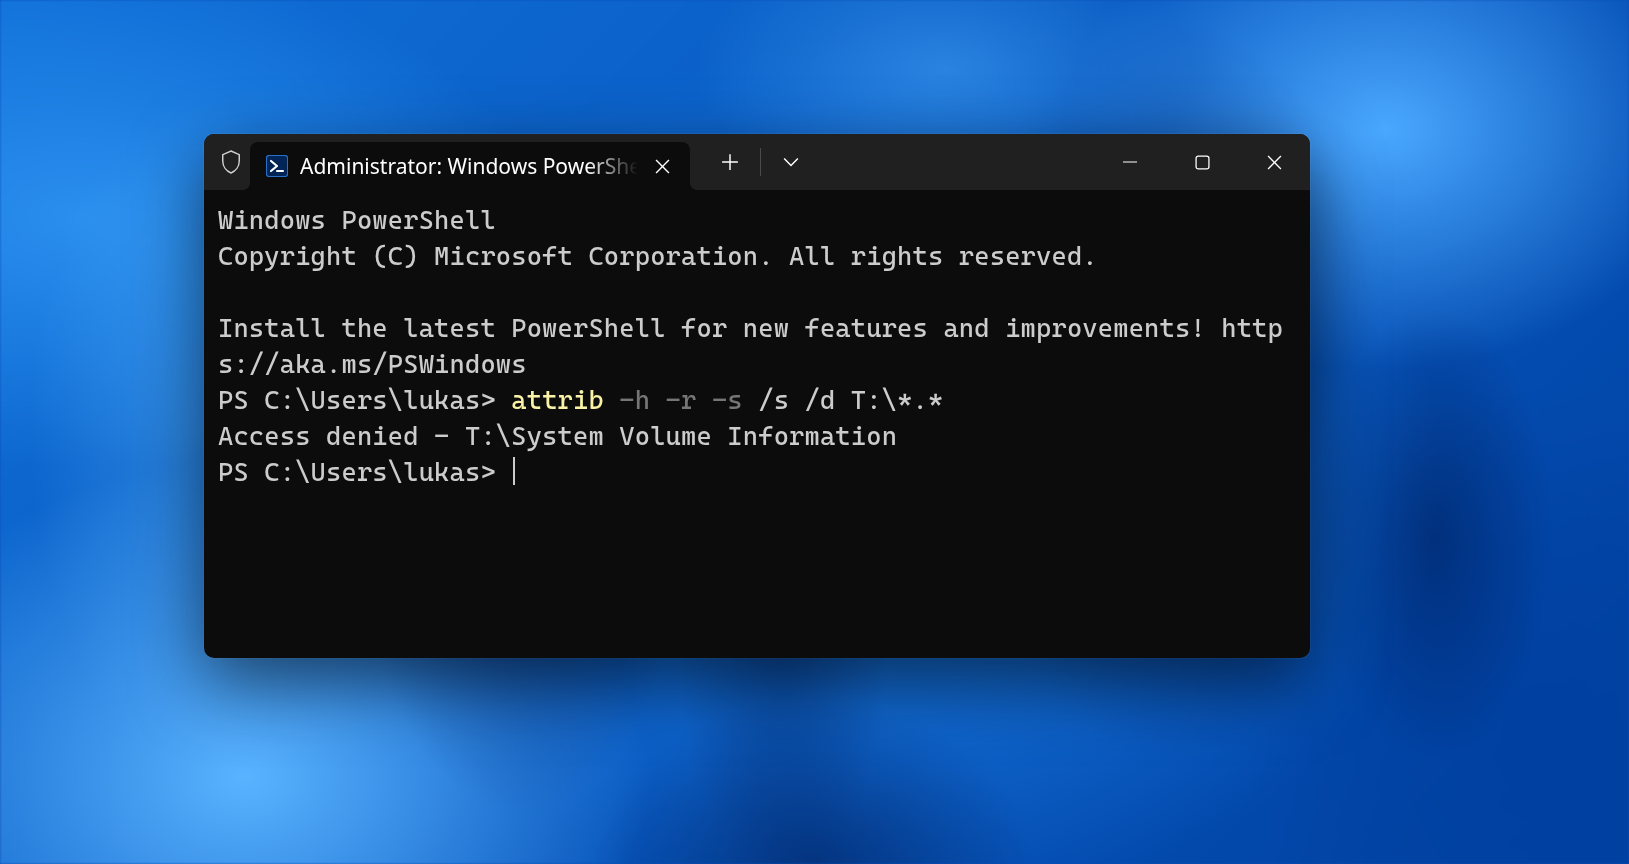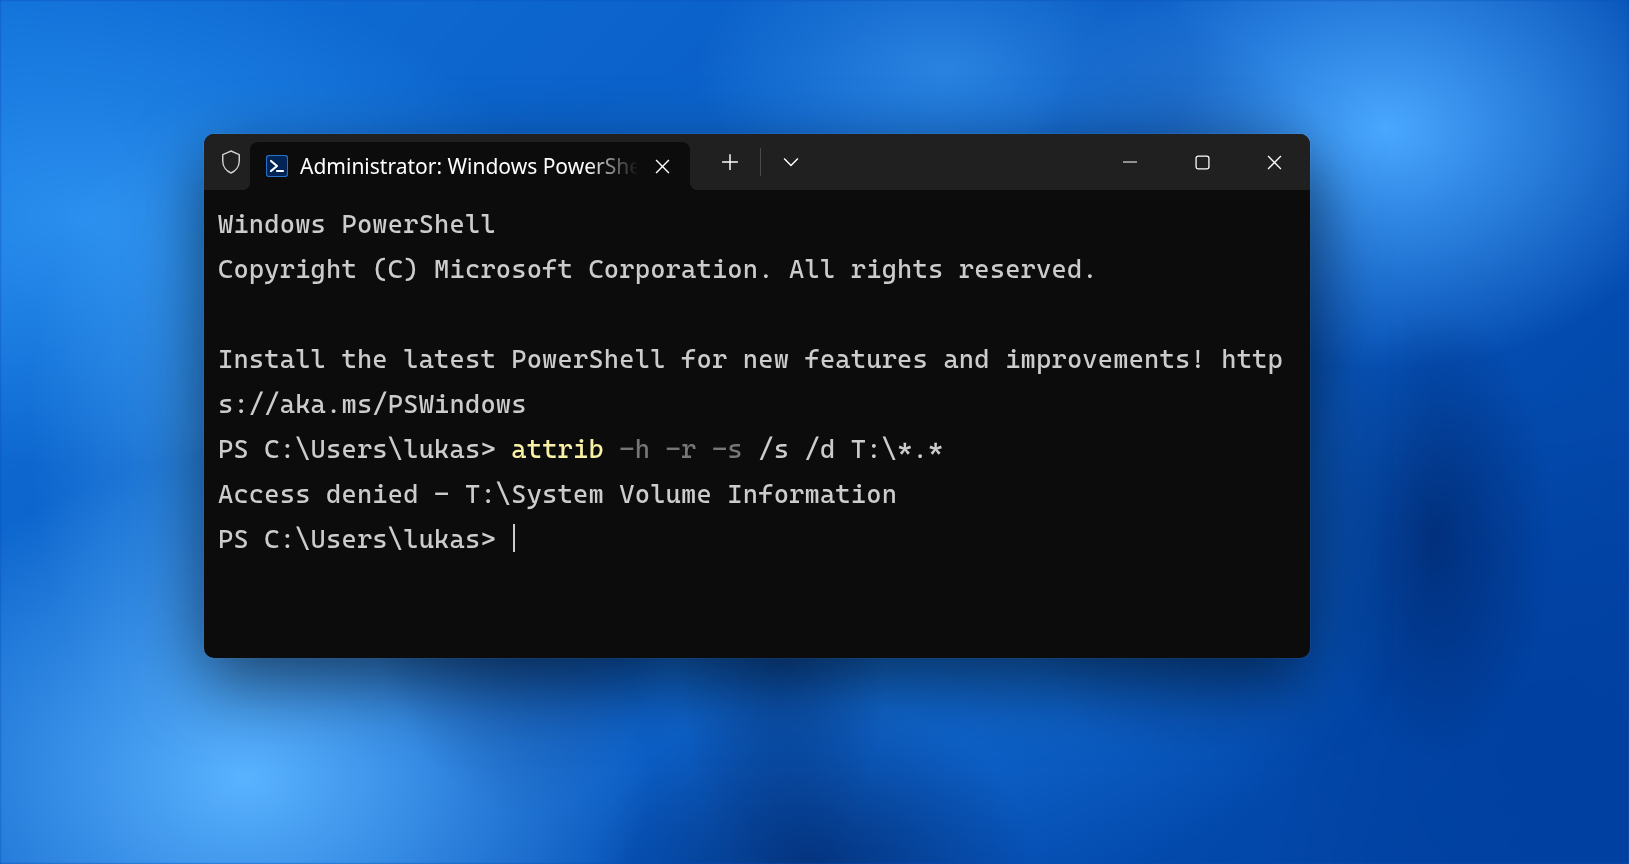--- a/index.html
+++ b/index.html
@@ -167,21 +167,21 @@
       align-items: center;
       justify-content: center;
       color: #ffffff;
       cursor: pointer;
     }
     .terminal {
       flex: 1;
       padding: 12px 14px;
       font-family: "Cascadia Code", "Cascadia Mono", Consolas, "Courier New", monospace;
       font-size: 26px;
-      line-height: 45px;
+      line-height: 36px;
       color: #cccccc;
       white-space: pre-wrap;
       word-break: break-all;
       letter-spacing: 0.2px;
     }
     .c-yellow { color: #f9f1a5; }
     .c-gray { color: #767676; }
     .cursor {
       display: inline-block;
       width: 2px;

